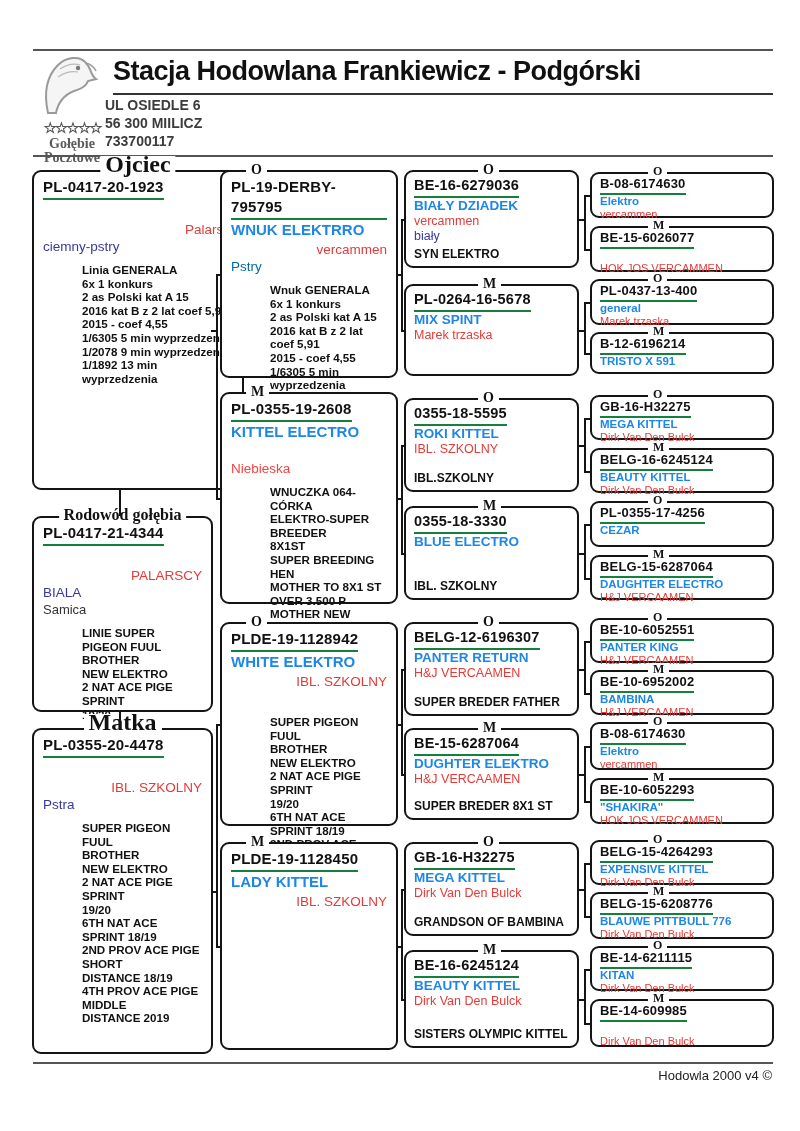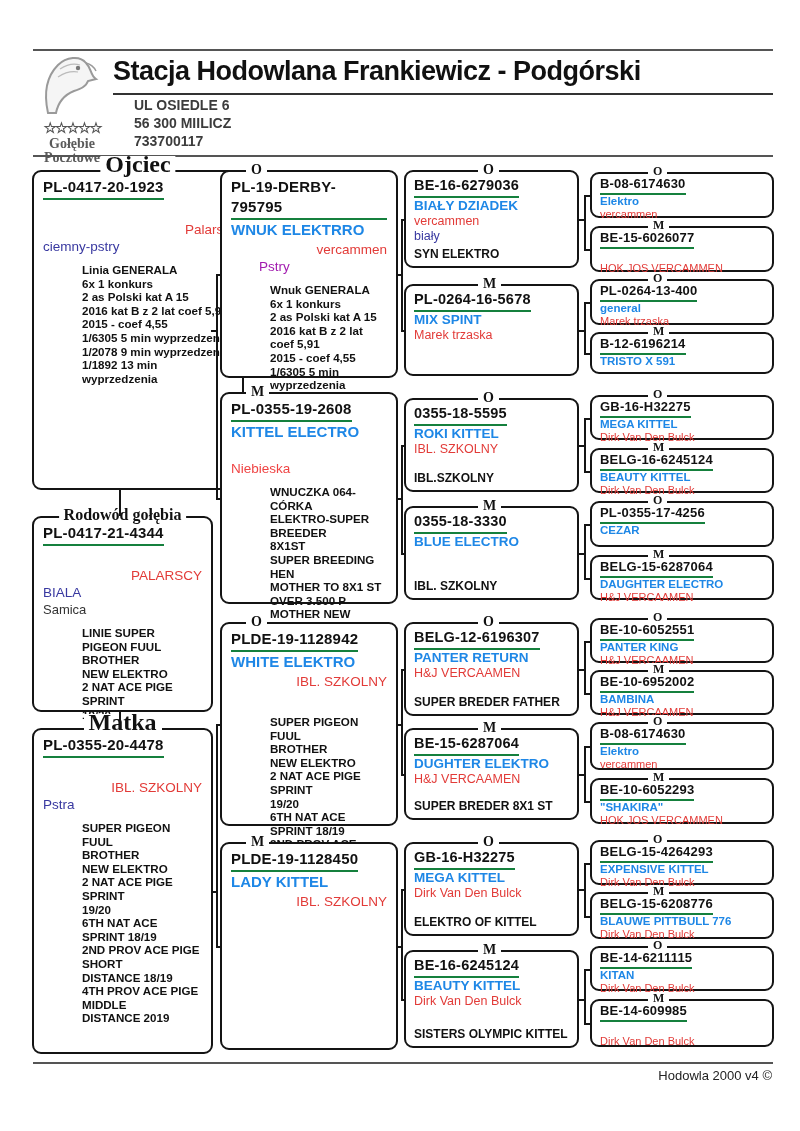--- a/index.html
+++ b/index.html
@@ -5,21 +5,21 @@
   html,body{margin:0;padding:0;background:#fff;}
   #page{position:relative;width:800px;height:1131px;background:#fff;
         font-family:"Liberation Sans",sans-serif;color:#111;overflow:hidden;}
   .hr{position:absolute;background:#555;height:2px;}
   
   #logo{position:absolute;left:33px;top:55px;width:78px;text-align:center;color:#666;}
   #logo .stars{font-size:15px;letter-spacing:-2px;color:#555;font-weight:bold;}
   #logo .lname{font-family:"Liberation Serif",serif;font-weight:bold;font-size:14px;color:#5a5a5a;line-height:14px;}
   #title{position:absolute;left:113px;top:56px;width:660px;font-size:27px;font-weight:bold;
          border-bottom:2px solid #333;padding-bottom:6px;letter-spacing:-0.5px;}
-  #addr{position:absolute;left:134px;top:96px;font-size:14px;font-weight:bold;color:#3c3c3c;line-height:18px;}
+  #addr{position:absolute;left:105px;top:96px;font-size:14px;font-weight:bold;color:#3c3c3c;line-height:18px;}
   
   .box{position:absolute;border:2px solid #141414;border-radius:9px;background:#fff;
        box-sizing:border-box;display:flex;flex-direction:column;}
   .sexlab{position:absolute;top:-10px;background:#fff;padding:0 5px;
           font-family:"Liberation Serif",serif;font-weight:bold;font-size:14px;color:#111;line-height:16px;}
   .t1 .sexlab{left:50%;transform:translateX(-50%);white-space:nowrap;}
   .lab-big{font-size:24px;top:-16px !important;}
   .lab-mid{font-size:16px;top:-11px !important;}
   .g2 .sexlab{left:24px;}
   .g3 .sexlab{left:72px;}
@@ -122,21 +122,21 @@
 DISTANCE 18/19
 4TH PROV ACE PIGE
 MIDDLE
 DISTANCE 2019</div>
       </div>
       <div class="box g2 pad12" style="left: 220px; top: 170px; width: 178px; height: 208px;">
         <span class="sexlab">O</span>
         <div class="ring"><span>PL-19-DERBY-795795</span></div>
         <div class="pname" style="color: rgb(30, 135, 230);">WNUK ELEKTRRO</div>
         <div class="breeder" style="color: rgb(226, 59, 56);">vercammen</div>
-        <div class="cword" style="color: #a21caf; margin-left: 28px;">Pstry</div>
+        <div class="cword" style="color: #0369a1;">Pstry</div>
         <div class="notes">Wnuk GENERALA
 6x 1 konkurs
 2 as  Polski kat A 15
 2016 kat B z 2 lat coef 5,91
 2015 - coef 4,55
 1/6305 5 min wyprzedzenia
 1/2078 9 min wyprzedzenia
 1/1892 13 min wyprzedzenia</div>
       </div>
       <div class="box g2 pad12" style="left: 220px; top: 392px; width: 178px; height: 212px;">
@@ -217,21 +217,21 @@
         <div class="ring"><span>BE-15-6287064</span></div>
         <div class="pname" style="color: rgb(30, 135, 230);">DUGHTER ELEKTRO</div>
         <div class="breeder" style="color: rgb(226, 59, 56);">H&amp;J VERCAAMEN</div>
         <div class="notes">SUPER BREDER 8X1 ST</div>
       </div>
       <div class="box g3 pad3" style="left: 404px; top: 842px; width: 175px; height: 94px;">
         <span class="sexlab">O</span>
         <div class="ring"><span>GB-16-H32275</span></div>
         <div class="pname" style="color: rgb(30, 135, 230);">MEGA KITTEL</div>
         <div class="breeder" style="color: rgb(226, 59, 56);">Dirk Van Den Bulck</div>
-        <div class="notes">ELEKTRO OF KITTEL</div>
+        <div class="notes">GRANDSON OF BAMBINA</div>
       </div>
       <div class="box g3 pad3" style="left: 404px; top: 950px; width: 175px; height: 98px;">
         <span class="sexlab">M</span>
         <div class="ring"><span>BE-16-6245124</span></div>
         <div class="pname" style="color: rgb(30, 135, 230);">BEAUTY KITTEL</div>
         <div class="breeder" style="color: rgb(226, 59, 56);">Dirk Van Den Bulck</div>
         <div class="notes">SISTERS OLYMPIC KITTEL</div>
       </div>
       <div class="box g4 pad4" style="left: 590px; top: 172px; width: 184px; height: 46px;">
         <span class="sexlab">O</span>
@@ -240,21 +240,21 @@
         <div class="breeder" style="color: rgb(226, 59, 56);">vercammen</div>
       </div>
       <div class="box g4 pad4" style="left: 590px; top: 226px; width: 184px; height: 46px;">
         <span class="sexlab">M</span>
         <div class="ring"><span>BE-15-6026077</span></div>
         <div class="pname" style="color: rgb(30, 135, 230);"></div>
         <div class="breeder" style="color: rgb(226, 59, 56);">HOK JOS VERCAMMEN</div>
       </div>
       <div class="box g4 pad4" style="left: 590px; top: 279px; width: 184px; height: 46px;">
         <span class="sexlab">O</span>
-        <div class="ring"><span>PL-0264-13-400</span></div>
+        <div class="ring"><span>PL-0437-13-400</span></div>
         <div class="pname" style="color: rgb(30, 135, 230);">general</div>
         <div class="breeder" style="color: rgb(226, 59, 56);">Marek trzaska</div>
       </div>
       <div class="box g4 pad4" style="left: 590px; top: 332px; width: 184px; height: 42px;">
         <span class="sexlab">M</span>
         <div class="ring"><span>B-12-6196214</span></div>
         <div class="pname" style="color: rgb(30, 135, 230);">TRISTO X 591</div>
       </div>
       <div class="box g4 pad4" style="left: 590px; top: 395px; width: 184px; height: 45px;">
         <span class="sexlab">O</span>

